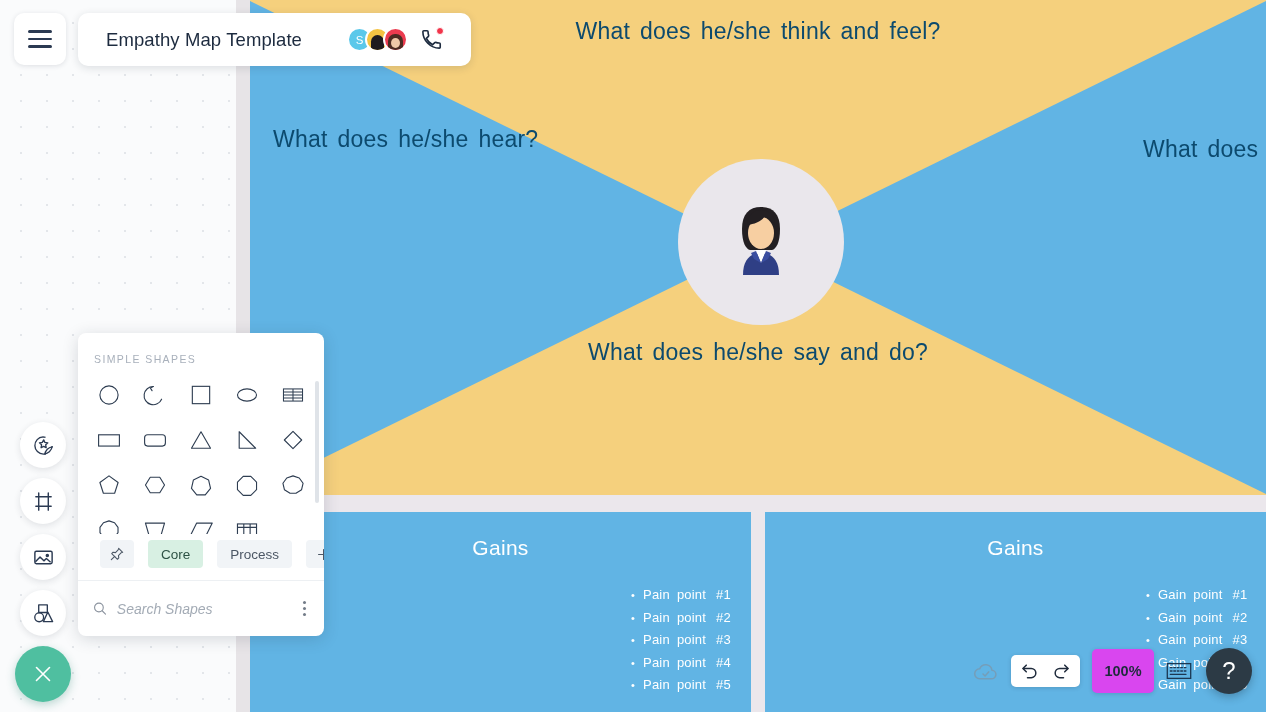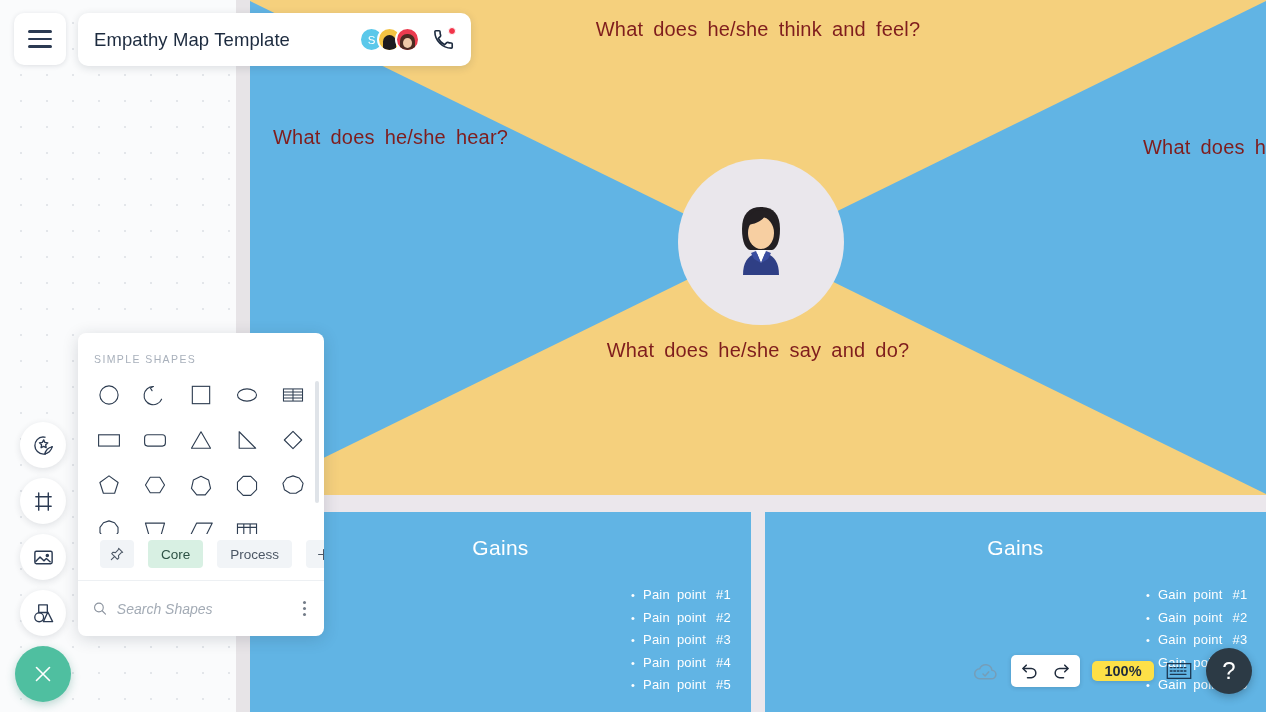--- a/index.html
+++ b/index.html
@@ -47,21 +47,21 @@
   }
   .center-circle {
     position: absolute; left: 511px; top: 242px;
     width: 166px; height: 166px; margin-left: -83px; margin-top: -83px;
     border-radius: 50%; background: #eae7ec;
     display: flex; align-items: center; justify-content: center;
     box-shadow: 0 0 0 0 rgba(0,0,0,0);
   }
 
   .q-label {
-    position: absolute; color: #7f1d1d; font-size: 20px;
+    position: absolute; color: #0c4a6e; font-size: 23px;
     letter-spacing: 0.2px; white-space: nowrap; font-weight: 400;
   }
   .q-label span { padding: 0 5px; }
   .q-top    { top: 18px; left: 50%; transform: translateX(-50%); }
   .q-bottom { top: 339px; left: 50%; transform: translateX(-50%); }
   .q-left   { top: 126px; left: 18px; }
   .q-right  { top: 136px; left: 888px; }
 
   
   .bottom-row {
@@ -102,21 +102,21 @@
   .ham-lines i {
     display: block; height: 2.6px; background: #2b3a52;
     border-radius: 2px; margin: 5px 0;
   }
 
   
   .titlebar {
     position: absolute; left: 78px; top: 13px; width: 393px; height: 53px;
     background: #ffffff; border-radius: 10px;
     box-shadow: 0 2px 9px rgba(30,40,60,0.14);
-    display: flex; align-items: center; padding: 0 16px;
+    display: flex; align-items: center; padding: 0 28px;
   }
   .doc-title {
     font-size: 18.5px; color: #1d2b3f; letter-spacing: 0.1px;
     flex: 1; white-space: nowrap; overflow: hidden;
   }
   .avatars { display: flex; align-items: center; }
   .av {
     width: 25px; height: 25px; border-radius: 50%;
     margin-left: -7px; border: 2px solid #ffffff;
     display: flex; align-items: center; justify-content: center;
@@ -215,21 +215,21 @@
     position: absolute; right: 14px; bottom: 18px;
     display: flex; align-items: center; gap: 12px;
   }
   .cloud-ic { opacity: 0.65; cursor: pointer; }
   .undo-group {
     background: #ffffff; border-radius: 5px; height: 32px;
     display: flex; align-items: center; padding: 0 9px; gap: 11px;
     box-shadow: 0 1px 4px rgba(20,40,60,0.18); cursor: pointer;
   }
   .zoom-box {
-    background: #fde047; border-radius: 5px; height: 20px; min-width: 62px;
+    background: #d946ef; border-radius: 5px; height: 44px; min-width: 62px;
     display: flex; align-items: center; justify-content: center;
     font-size: 14.5px; color: #1f2b3c; font-weight: 700;
     box-shadow: 0 1px 4px rgba(20,40,60,0.18); cursor: pointer;
   }
   .kbd-ic { cursor: pointer; }
   .help-btn {
     width: 46px; height: 46px; border-radius: 50%; background: #2c3a45;
     color: #ffffff; font-size: 24px;
     display: flex; align-items: center; justify-content: center;
     box-shadow: 0 3px 9px rgba(20,35,50,0.3); cursor: pointer;

